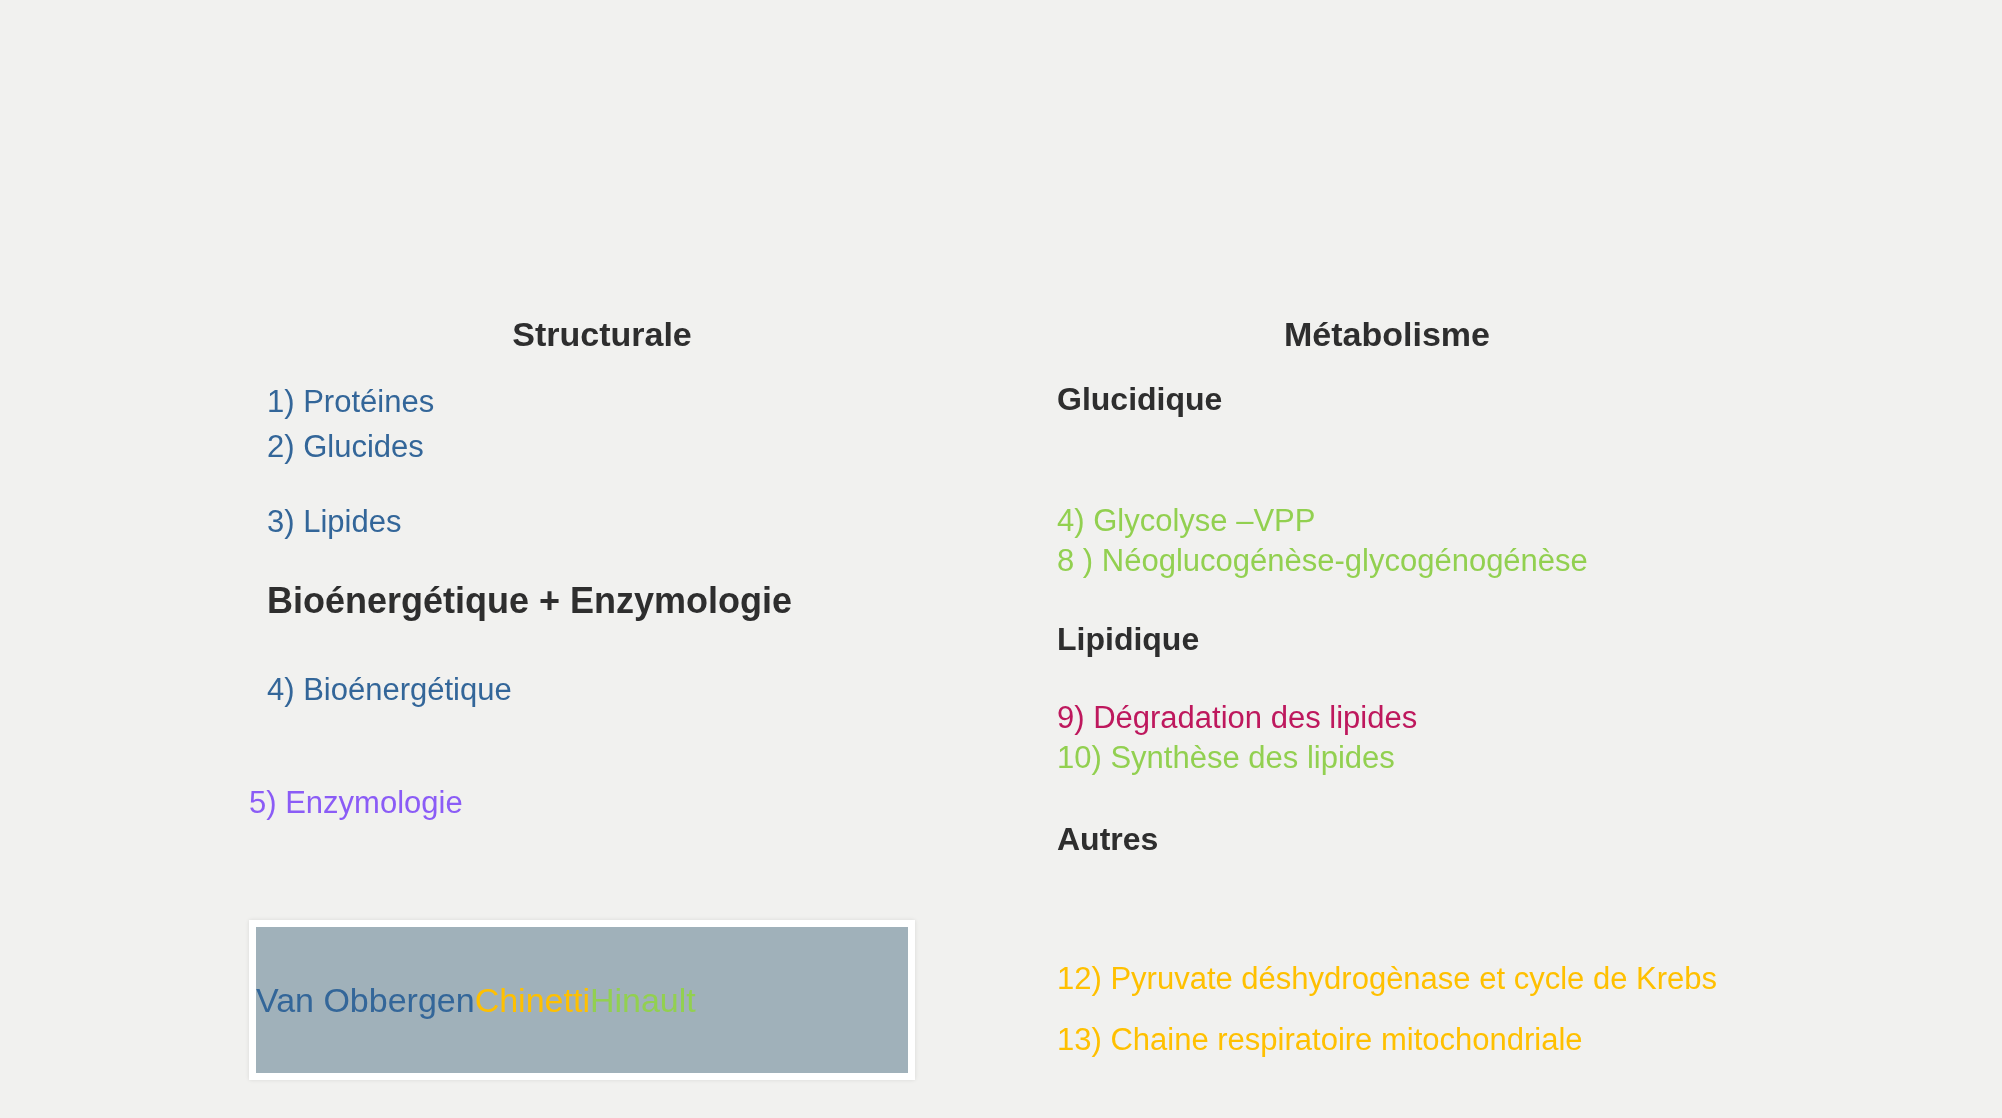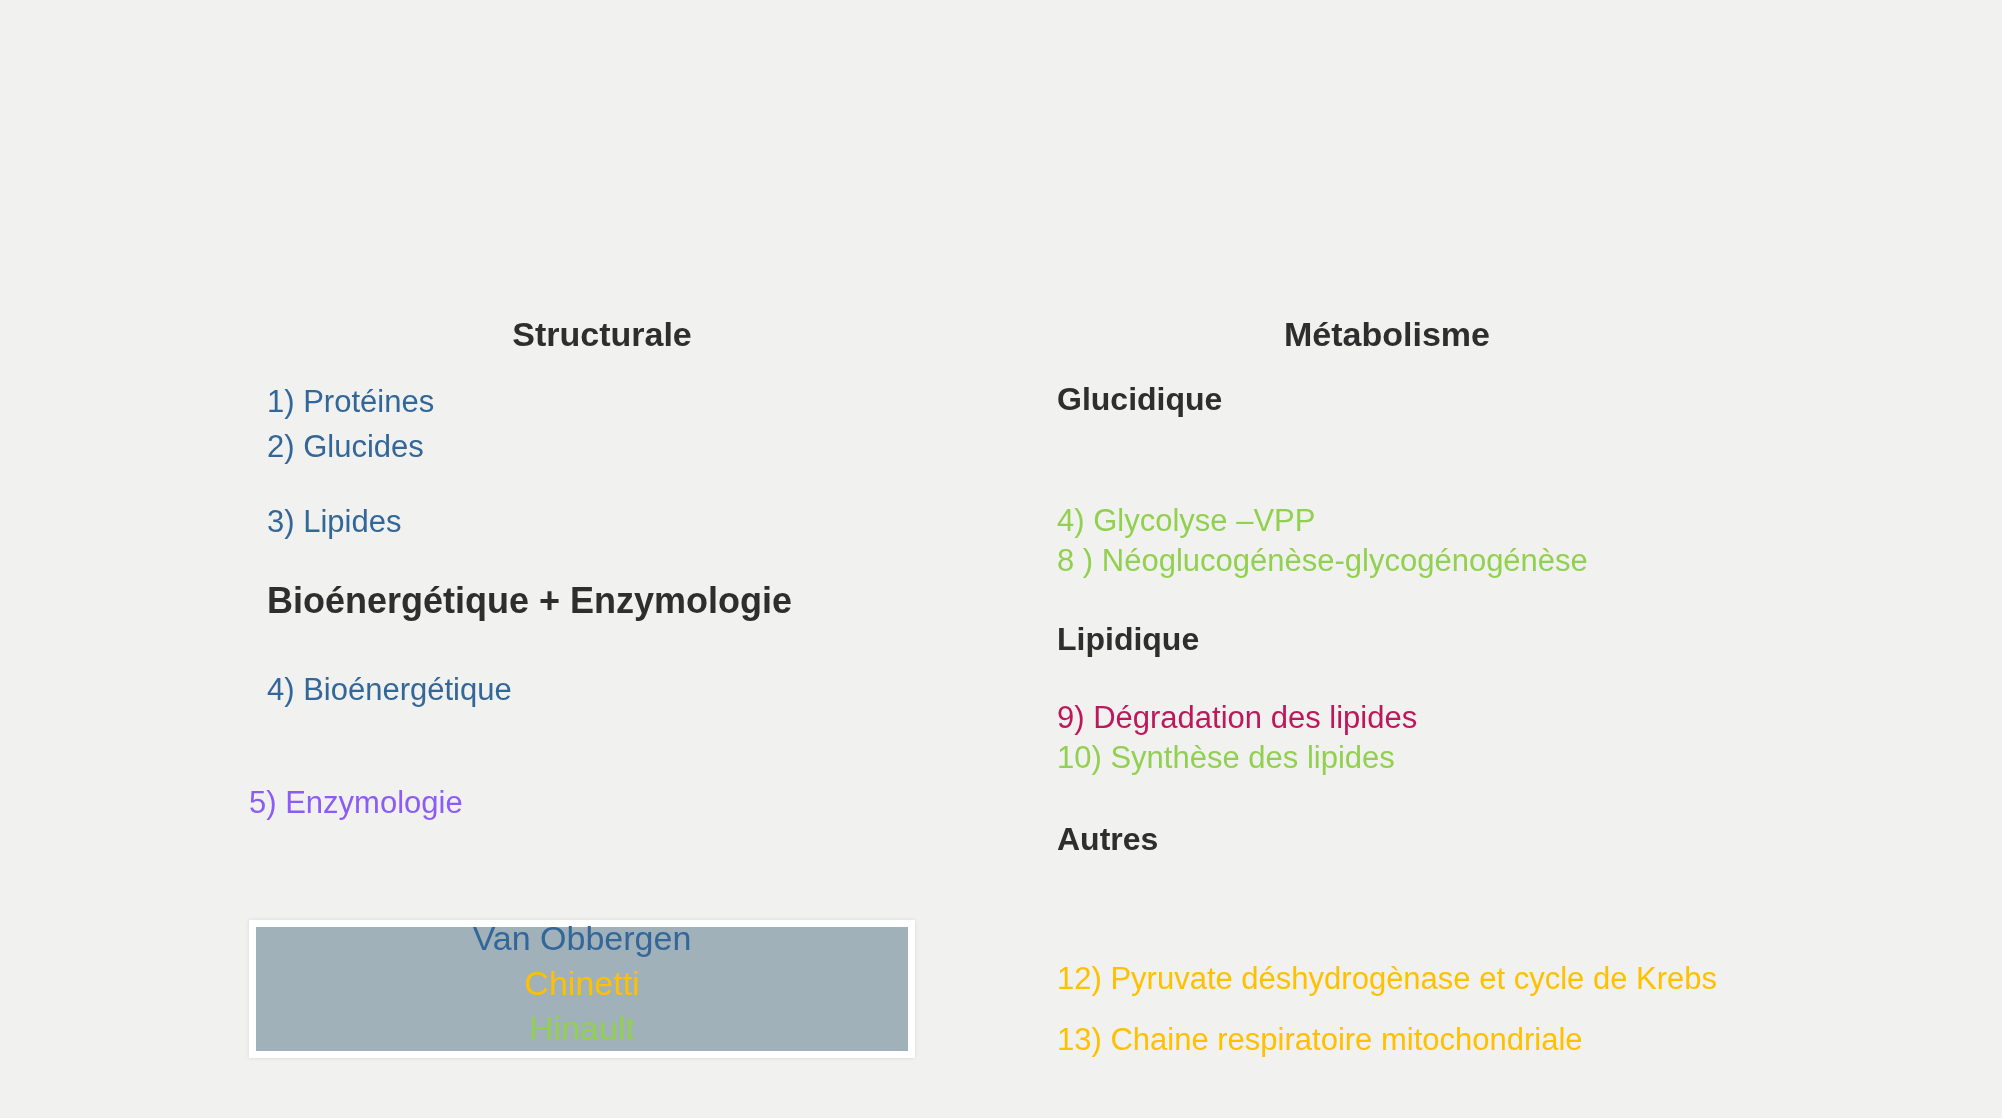--- a/index.html
+++ b/index.html
@@ -53,29 +53,28 @@
     font-weight: bold;
     color: #2E2E2E;
   }
   .item {
     font-size: 31px;
   }
 
   .prof-box {
     position: absolute;
     left: 249px; top: 920px;
-    width: 666px; height: 138px;
+    width: 666px; height: 160px;
     background: #A0B1BA;
     border: 7px solid #FFFFFF;
     box-sizing: border-box;
     box-shadow: 0 0 4px rgba(0,0,0,0.10);
     display: flex;
-    flex-direction: column;
     align-items: center;
-    justify-content: flex-end;
+    justify-content: flex-start;
   }
   .prof-name {
     font-size: 34px;
     line-height: 45px;
     white-space: nowrap;
   }
 </style>
 </head>
 <body>
 

